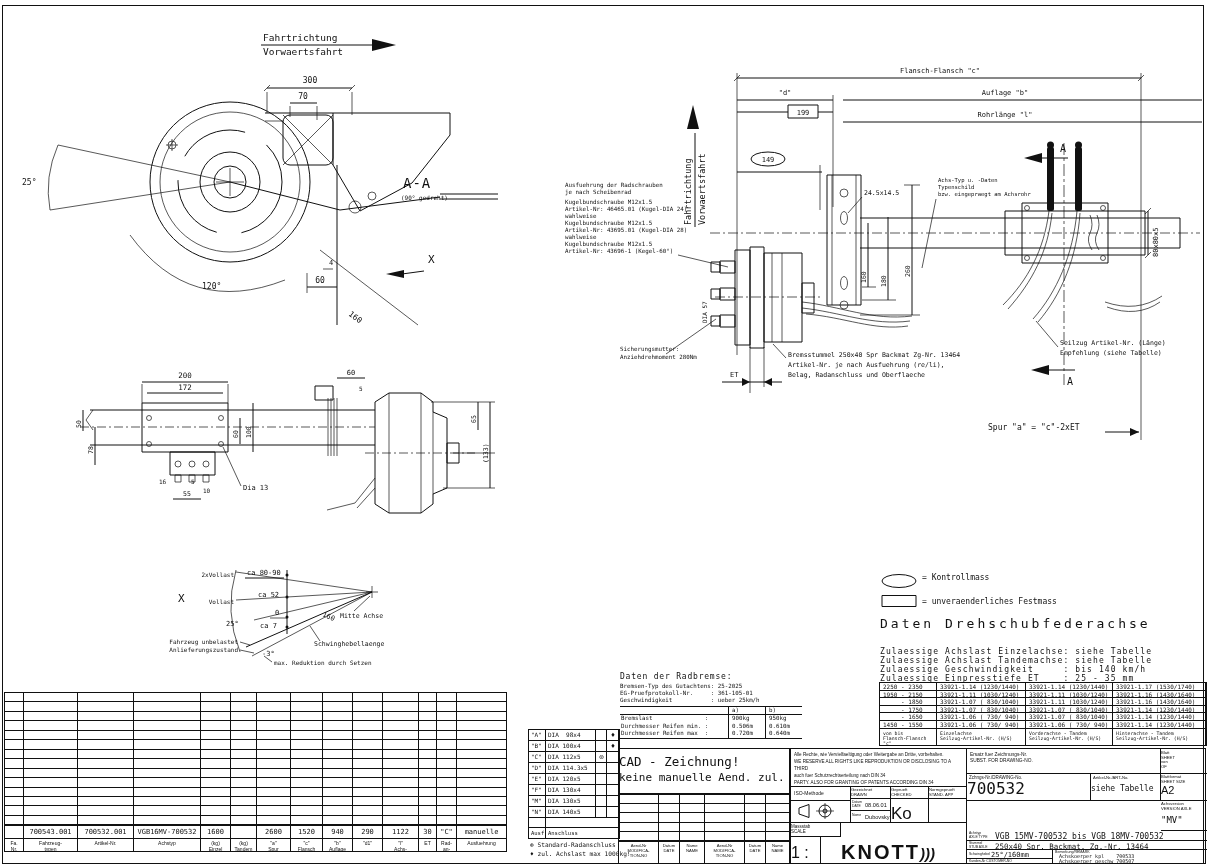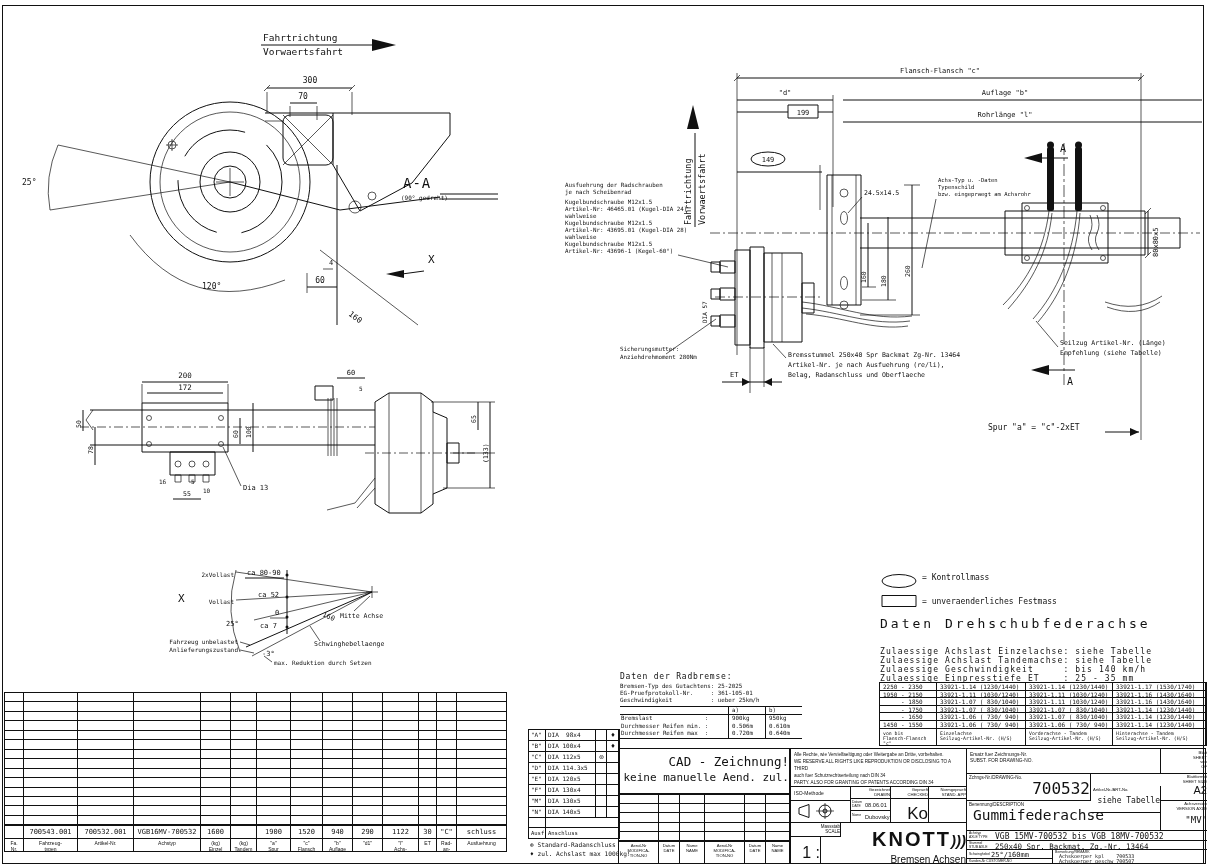--- a/index.html
+++ b/index.html
@@ -2,21 +2,21 @@
 <html><head>
 <meta charset="utf-8">
 <style>
   html,body{margin:0;padding:0;background:#e8e8e8}
   #page{position:relative;width:1208px;height:866px;background:#fff;overflow:hidden;
         font-family:"Liberation Sans",sans-serif;color:#111}
   .abs{position:absolute}
   .mono{font-family:"DejaVu Sans Mono",monospace}
   .prew{white-space:pre}
   .prel{white-space:pre-line}
-  .c{text-align:right}
+  .c{text-align:left}
   svg{position:absolute;overflow:visible}
   svg *{vector-effect:non-scaling-stroke}
   svg text{font-family:"DejaVu Sans Mono",monospace;fill:#111;stroke:none}
   .ln{stroke:#111;stroke-width:1;fill:none}
   .thin{stroke:#111;stroke-width:.7;fill:none}
   .fill{fill:#111;stroke:none}
   
   .sz{left:879px;top:682px;width:328px;height:64px;border:1.5px solid #111;box-sizing:border-box;
       display:grid;grid-template-columns:57px 89px 87px 1fr;grid-template-rows:repeat(6,7.6px) 1fr;
       font-family:"DejaVu Sans Mono",monospace;font-size:6px;line-height:7.4px}
@@ -592,28 +592,28 @@
     <div class="bt-e"></div>
       <div class="bt-e"></div>
     <div class="bt-e"></div>
       <div class="bt-e" style="border-right:none"></div>
     <div class="bt-d"></div>
     <div class="bt-d">700543.001</div>
     <div class="bt-d">700532.001</div>
     <div class="bt-d">VGB16MV-700532</div>
     <div class="bt-d">1600</div>
     <div class="bt-d"></div>
-    <div class="bt-d">1900</div>
+    <div class="bt-d">2600</div>
     <div class="bt-d">1520</div>
     <div class="bt-d">940</div>
     <div class="bt-d">290</div>
     <div class="bt-d">1122</div>
     <div class="bt-d">30</div>
     <div class="bt-d">"C"</div>
-    <div class="bt-d" style="border-right:none">schluss</div>
+    <div class="bt-d" style="border-right:none">manuelle</div>
     <div class="bt-h">Fa.
 Nr.</div>
     <div class="bt-h">Fahrzeug-
 typen</div>
     <div class="bt-h">Artikel-Nr.</div>
     <div class="bt-h">Achstyp</div>
     <div class="bt-h">(kg)
 Einzel
 zul.</div>
     <div class="bt-h">(kg)
@@ -667,48 +667,44 @@
     <div class="tbc" style="left:60px;top:62px;width:40px;height:12px;display:flex">
       <span class="tl" style="font-size:3.4px;line-height:3.6px;width:13px;padding:3px 0 0 1px">Name</span>
       <span style="font-size:5.6px;padding-top:3px">Dubovsky</span>
     </div>
     <div class="tbc c" style="left:100px;top:50px;width:38px;height:24px;font-size:17px;padding-top:5px">Ko</div>
     <div class="tbc" style="left:138px;top:50px;width:38px;height:24px"></div>
     <div class="tbc tl c" style="left:0;top:74px;width:50px;height:14px;padding-top:2px;font-size:4.5px">Massstab
 SCALE</div>
     <div class="tbc c" style="left:0;top:88px;width:30px;height:27px;border-bottom:none;font-size:16px;padding-top:7px">1 : 5</div>
     <div class="tbc c" style="left:50px;top:74px;width:126px;height:41px;border-bottom:none">
-      <div style="line-height:28px;margin-top:2px">
+      <div style="line-height:23px;margin-top:18px">
         <span style="font-size:20px;font-weight:700;letter-spacing:2px">KNOTT</span><span style="font-size:15px;font-weight:700;font-style:italic">)))</span>
       </div>
       <div style="font-size:10px;line-height:10px">Bremsen Achsen</div>
       <div class="mono" style="font-size:6px;line-height:8px">KNOTT GMBH D 83125 Eggstaett</div>
     </div>
     <div class="tbc prel" style="left:176px;top:0;width:194px;height:25px;font-size:4.8px;line-height:6px;padding:3px 0 0 3px">Ersatz fuer Zeichnungs-Nr.
 SUBST. FOR DRAWING-NO.</div>
     <div class="tbc tl c" style="left:370px;top:0;width:46px;height:25px;border-right:none;padding-top:2px">Blatt
 SHEET
 von
 OF</div>
     <div class="tbc" style="left:176px;top:25px;width:124px;height:27px">
       <div style="font-size:4.5px;padding:1px 0 0 2px">Zchngs-Nr./DRAWING-No.</div>
       <div class="c mono" style="font-size:16px;line-height:18px">700532</div>
     </div>
-    <div class="tbc" style="left:300px;top:37px;width:70px;height:27px">
+    <div class="tbc" style="left:300px;top:25px;width:70px;height:27px">
       <div style="font-size:4.2px;padding:1px 0 0 2px">Artikel-Nr./ART-No.</div>
       <div class="c mono" style="font-size:8px;margin-top:4px">siehe Tabelle</div>
     </div>
     <div class="tbc" style="left:370px;top:25px;width:46px;height:27px;border-right:none">
       <div class="tl c" style="padding-top:1px">Blattformat
 SHEET SIZE</div>
       <div class="c" style="font-size:11px">A2</div>
-    </div>
-    <div class="tbc" style="left:176px;top:52px;width:194px;height:30px">
-      <div style="font-size:4.5px;padding:1px 0 0 2px">Benennung/DESCRIPTION</div>
-      <div class="mono" style="font-size:14.5px;padding-left:6px">Gummifederachse</div>
     </div>
     <div class="tbc" style="left:370px;top:52px;width:46px;height:30px;border-right:none">
       <div class="tl c" style="padding-top:1px">Achsversion
 VERSION AXLE</div>
       <div class="c mono" style="font-size:9px;margin-top:4px">"MV"</div>
     </div>
     <div class="tbc" style="left:176px;top:82px;width:240px;height:10px;border-right:none;display:flex">
       <span class="tl" style="font-size:3.4px;line-height:3.6px;width:26px;padding:1px 0 0 2px">Achstyp
 AXLE TYPE</span>
       <span class="mono" style="font-size:8px;padding-top:1px">VGB 15MV-700532 bis VGB 18MV-700532</span>

